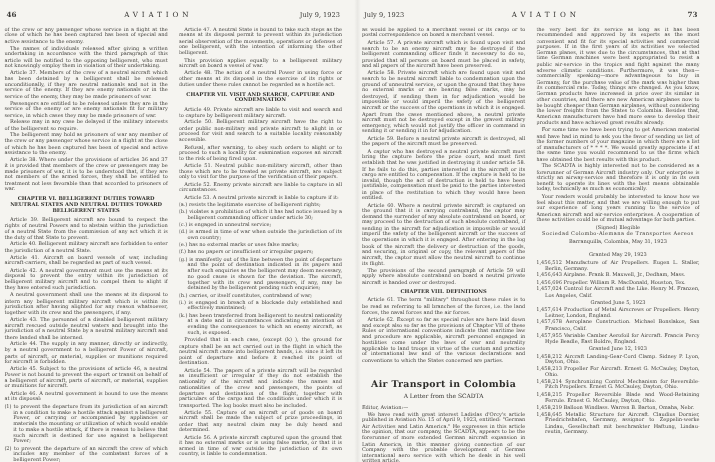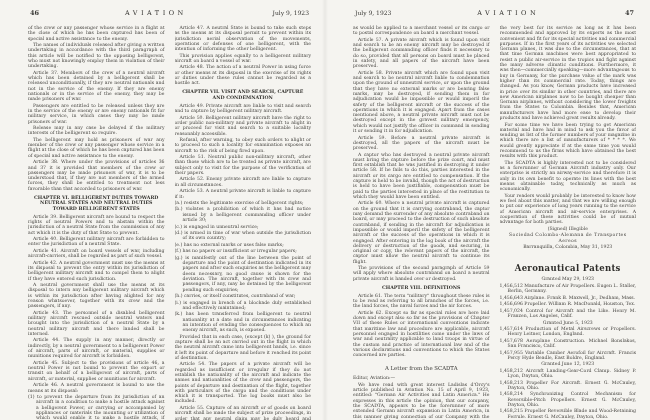--- a/index.html
+++ b/index.html
@@ -7,21 +7,21 @@
     width:650px;height:420px;overflow:hidden;
     background:#f5f4f0;
     font-family:"DejaVu Serif","Liberation Serif",serif;
   }
   .spread{display:flex;width:650px;height:420px;position:relative;}
   .gutter{
     position:absolute;left:322px;top:0;width:6px;height:420px;
     background:linear-gradient(90deg,rgba(0,0,0,0) 0%,rgba(0,0,0,.05) 50%,rgba(0,0,0,0) 100%);
     pointer-events:none;
   }
-  .page{width:325px;height:420px;box-sizing:border-box;padding:9px 14px 4px 28px;overflow:hidden;}
+  .page{width:325px;height:420px;box-sizing:border-box;padding:9px 14px 4px 4px;overflow:hidden;}
   .page-header{
     display:flex;justify-content:space-between;align-items:baseline;
     font-size:6px;color:#3a3936;margin:0 2px 8px 2px;
   }
   .page-header .ptitle{font-weight:normal;letter-spacing:3.5px;font-size:6.5px;color:#33322f;}
   .page-header .pnum{font-weight:bold;font-size:6.5px;}
   .cols{display:flex;gap:10px;}
   .col{
     width:50%;overflow:hidden;
     color:#413f3b;font-size:4.6px;line-height:5.3px;text-align:justify;
@@ -104,49 +104,49 @@
         </div>
     </div>
   </div>
 
   <div class="gutter"></div>
 
   <div class="page">
     <div class="page-header">
       <span>July 9, 1923</span>
       <span class="ptitle">AVIATION</span>
-      <span class="pnum">47</span>
+      <span class="pnum">73</span>
     </div>
     <div class="cols">
       <div class="col">
           <div class="p0">as would be applied to a merchant vessel or its cargo or to postal correspondence on board a merchant vessel.</div>
           <div class="p">Article 57. A private aircraft which is found upon visit and search to be an enemy aircraft may be destroyed if the belligerent commanding officer finds it necessary to do so, provided that all persons on board must be placed in safety, and all papers of the aircraft have been preserved.</div>
           <div class="p">Article 58. Private aircraft which are found upon visit and search to be neutral aircraft liable to condemnation upon the ground of unneutral service, or upon the ground that they have no external marks or are bearing false marks, may be destroyed, if sending them in for adjudication would be impossible or would imperil the safety of the belligerent aircraft or the success of the operations in which it is engaged.  Apart from the cases mentioned above, a neutral private aircraft must not be destroyed except in the gravest military emergency, which would not justify the officer in command in sending it or sending it in for adjudication.</div>
           <div class="p">Article 59. Before a neutral private aircraft is destroyed, all the papers of the aircraft must be preserved.</div>
           <div class="p">A captor who has destroyed a neutral private aircraft must bring the capture before the prize court, and must first establish that he was justified in destroying it under article 58.  If he fails to do this, parties interested in the aircraft or its cargo are entitled to compensation.  If the capture is held to be invalid, though the act of destruction is held to have been justifiable, compensation must be paid to the parties interested in place of the restitution to which they would have been entitled.</div>
           <div class="p">Article 60. Where a neutral private aircraft is captured on the ground that it is carrying contraband, the captor may demand the surrender of any absolute contraband on board, or may proceed to the destruction of such absolute contraband, if sending in the aircraft for adjudication is impossible or would imperil the safety of the belligerent aircraft or the success of the operations in which it is engaged.  After entering in the log book of the aircraft the delivery or destruction of the goods, and securing, in original or copy, the relevant papers of the aircraft, the captor must allow the neutral aircraft to continue its flight.</div>
           <div class="p">The provisions of the second paragraph of Article 59 will apply where absolute contraband on board a neutral private aircraft is handed over or destroyed.</div>
           <div class="h">CHAPTER VIII.   DEFINITIONS</div>
           <div class="p">Article 61. The term "military" throughout these rules is to be read as referring to all branches of the forces, i.e. the land forces, the naval forces and the air forces.</div>
           <div class="p">Article 62. Except so far as special rules are here laid down and except also so far as the provisions of Chapter VII of these Rules or international conventions indicate that maritime law and procedure are applicable, aircraft personnel engaged in hostilities come under the laws of war and neutrality applicable to land troops in virtue of the custom and practice of international law and of the various declarations and conventions to which the States concerned are parties.</div>
           <div class="gap"></div>
+          <div class="H1">Air Transport in Colombia</div>
           <div class="H2">A Letter from the SCADTA</div>
           <div class="p0">Editor, Aviation:—</div>
           <div class="p">We have read with great interest Ladislas d'Orcy's article published in Aviation No. 15 of April 9, 1923, entitled: "German Air Activities and Latin America."  He expresses in this article the opinion, that our company, the SCADTA, appears to be the forerunner of more extended German aircraft expansion in Latin America, in this manner giving connection of our Company with the probable development of German international aero service with which he deals in his well written article.</div>
         </div>
       <div class="col">
           <div class="p0">the very best for its service as long as it has been recommended and approved by its experts as the most convenient and fit for its special activities and commercial purposes.  If in the first years of its activities we selected German planes, it was due to the circumstances, that at that time German machines were best appropriated to resist a public air-service in the tropics and fight against the many adverse climatic conditions.  Furthermore, it was then—commercially speaking—more advantageous to buy in Germany, for the purchase value of the mark was higher than its commercial rate.  Today, things are changed.  As you know, German products have increased in price over its similar in other countries, and there are new American airplanes now to be bought cheaper than German airplanes, without considering the lower freights from the States to Colombia.  Besides that, American manufacturers have had more ease to develop their products and have achieved great results already.</div>
           <div class="p">For some time we have been trying to get American material and have had in mind to ask you the favor of sending us list of the former numbers of your magazine in which there are a list of manufacturers of * * * *.  We would greatly appreciate if at the same time you would recommend to us the firms which have obtained the best results with this product.</div>
           <div class="p">The SCADTA is highly interested not to be considered as a forerunner of German Aircraft industry only.  Our enterprise is strictly an airway-service and therefore it is only in its own benefit to operate its lines with the best means obtainable today, technically as much as economically.</div>
           <div class="p">Your readers would probably be interested to know how we feel about this matter, and that we are willing enough to put our experience of long years running to the service of American aircraft and air-service enterprises.  A cooperation of these activities could be of mutual advantage for both parties.</div>
           <div class="c">(Signed)  Illegible</div>
           <div class="c cs">Sociedad Colombo-Alemana de Transportes Aereos</div>
           <div class="c">Barranquilla, Colombia, May 31, 1923</div>
           <div class="gap"></div>
-          <div class="H1">Aeronautical Patents</div>
           <div class="c">Granted May 29, 1923</div>
           <div class="li">1,456,512  Manufacture of Air Propellers. Eugen L. Staller, Berlin, Germany.</div>
           <div class="li">1,456,643  Airplane.  Frank B. Maxwell, Jr., Dedham, Mass.</div>
           <div class="li">1,456,696  Propeller.  William R. MacDonald, Houston, Tex.</div>
           <div class="li">1,457,024  Control for Aircraft and the Like.  Henry M. Franzen, Los Angeles, Calif.</div>
           <div class="c">Granted June 5, 1923</div>
           <div class="li">1,457,614  Production of Metal Airscrews or Propellers. Henry Leitner, London, England.</div>
           <div class="li">1,457,678  Aeroplane Construction.  Michael Bonslakos, San Francisco, Calif.</div>
           <div class="li">1,457,955  Variable Camber Aerofoil for Aircraft.  Francis Percy Hyde Beadle, East Boldre, England.</div>
           <div class="c">Granted June 12, 1923</div>

